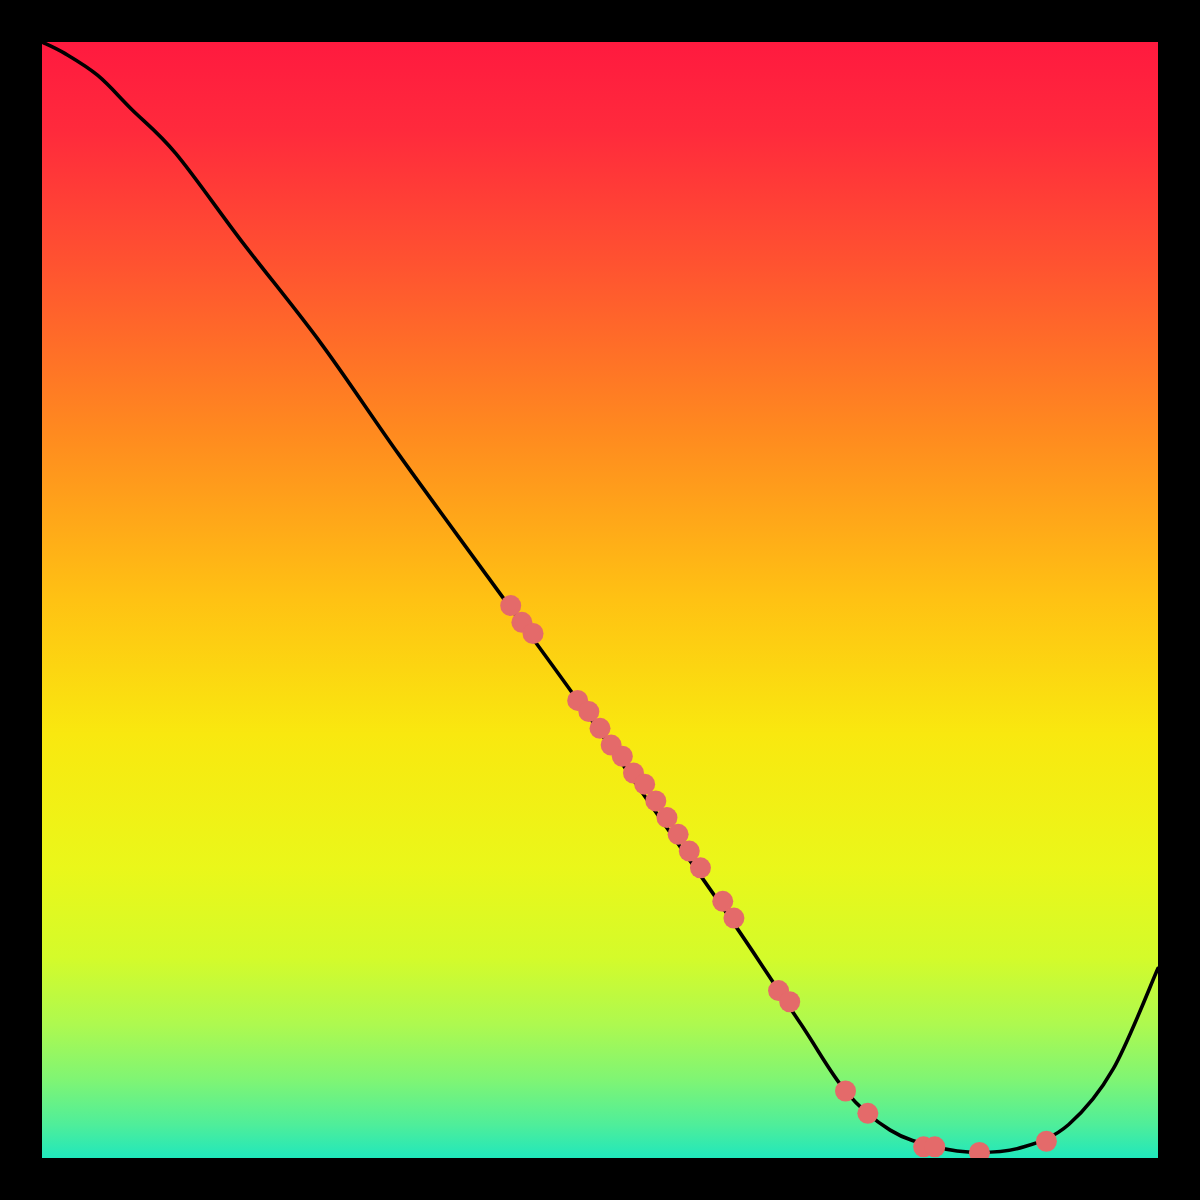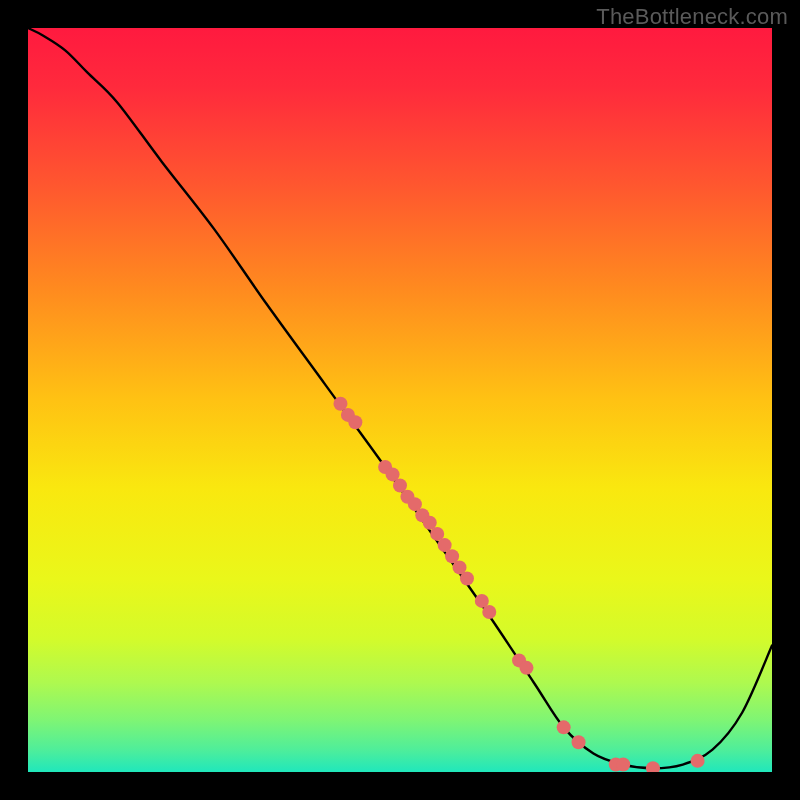--- a/index.html
+++ b/index.html
@@ -35,21 +35,20 @@
     font-weight: 500;
     letter-spacing: 0.2px;
     user-select: none;
   }
   svg { display: block; }
 </style>
 </head>
 <body>
 
 <div class="frame">
-  <div class="watermark">TheBottleneck.com</div>
   <div class="plot">
     <svg id="chart-svg" width="744" height="744" viewBox="0 0 744 744" preserveAspectRatio="none">
       <defs>
         <linearGradient id="bg-grad" x1="0" y1="0" x2="0" y2="1">
           <stop offset="0%" stop-color="#ff1a3f"></stop>
           <stop offset="8%" stop-color="#ff2a3c"></stop>
           <stop offset="20%" stop-color="#ff5330"></stop>
           <stop offset="35%" stop-color="#ff8a1f"></stop>
           <stop offset="50%" stop-color="#ffc213"></stop>
           <stop offset="62%" stop-color="#f9e80f"></stop>

